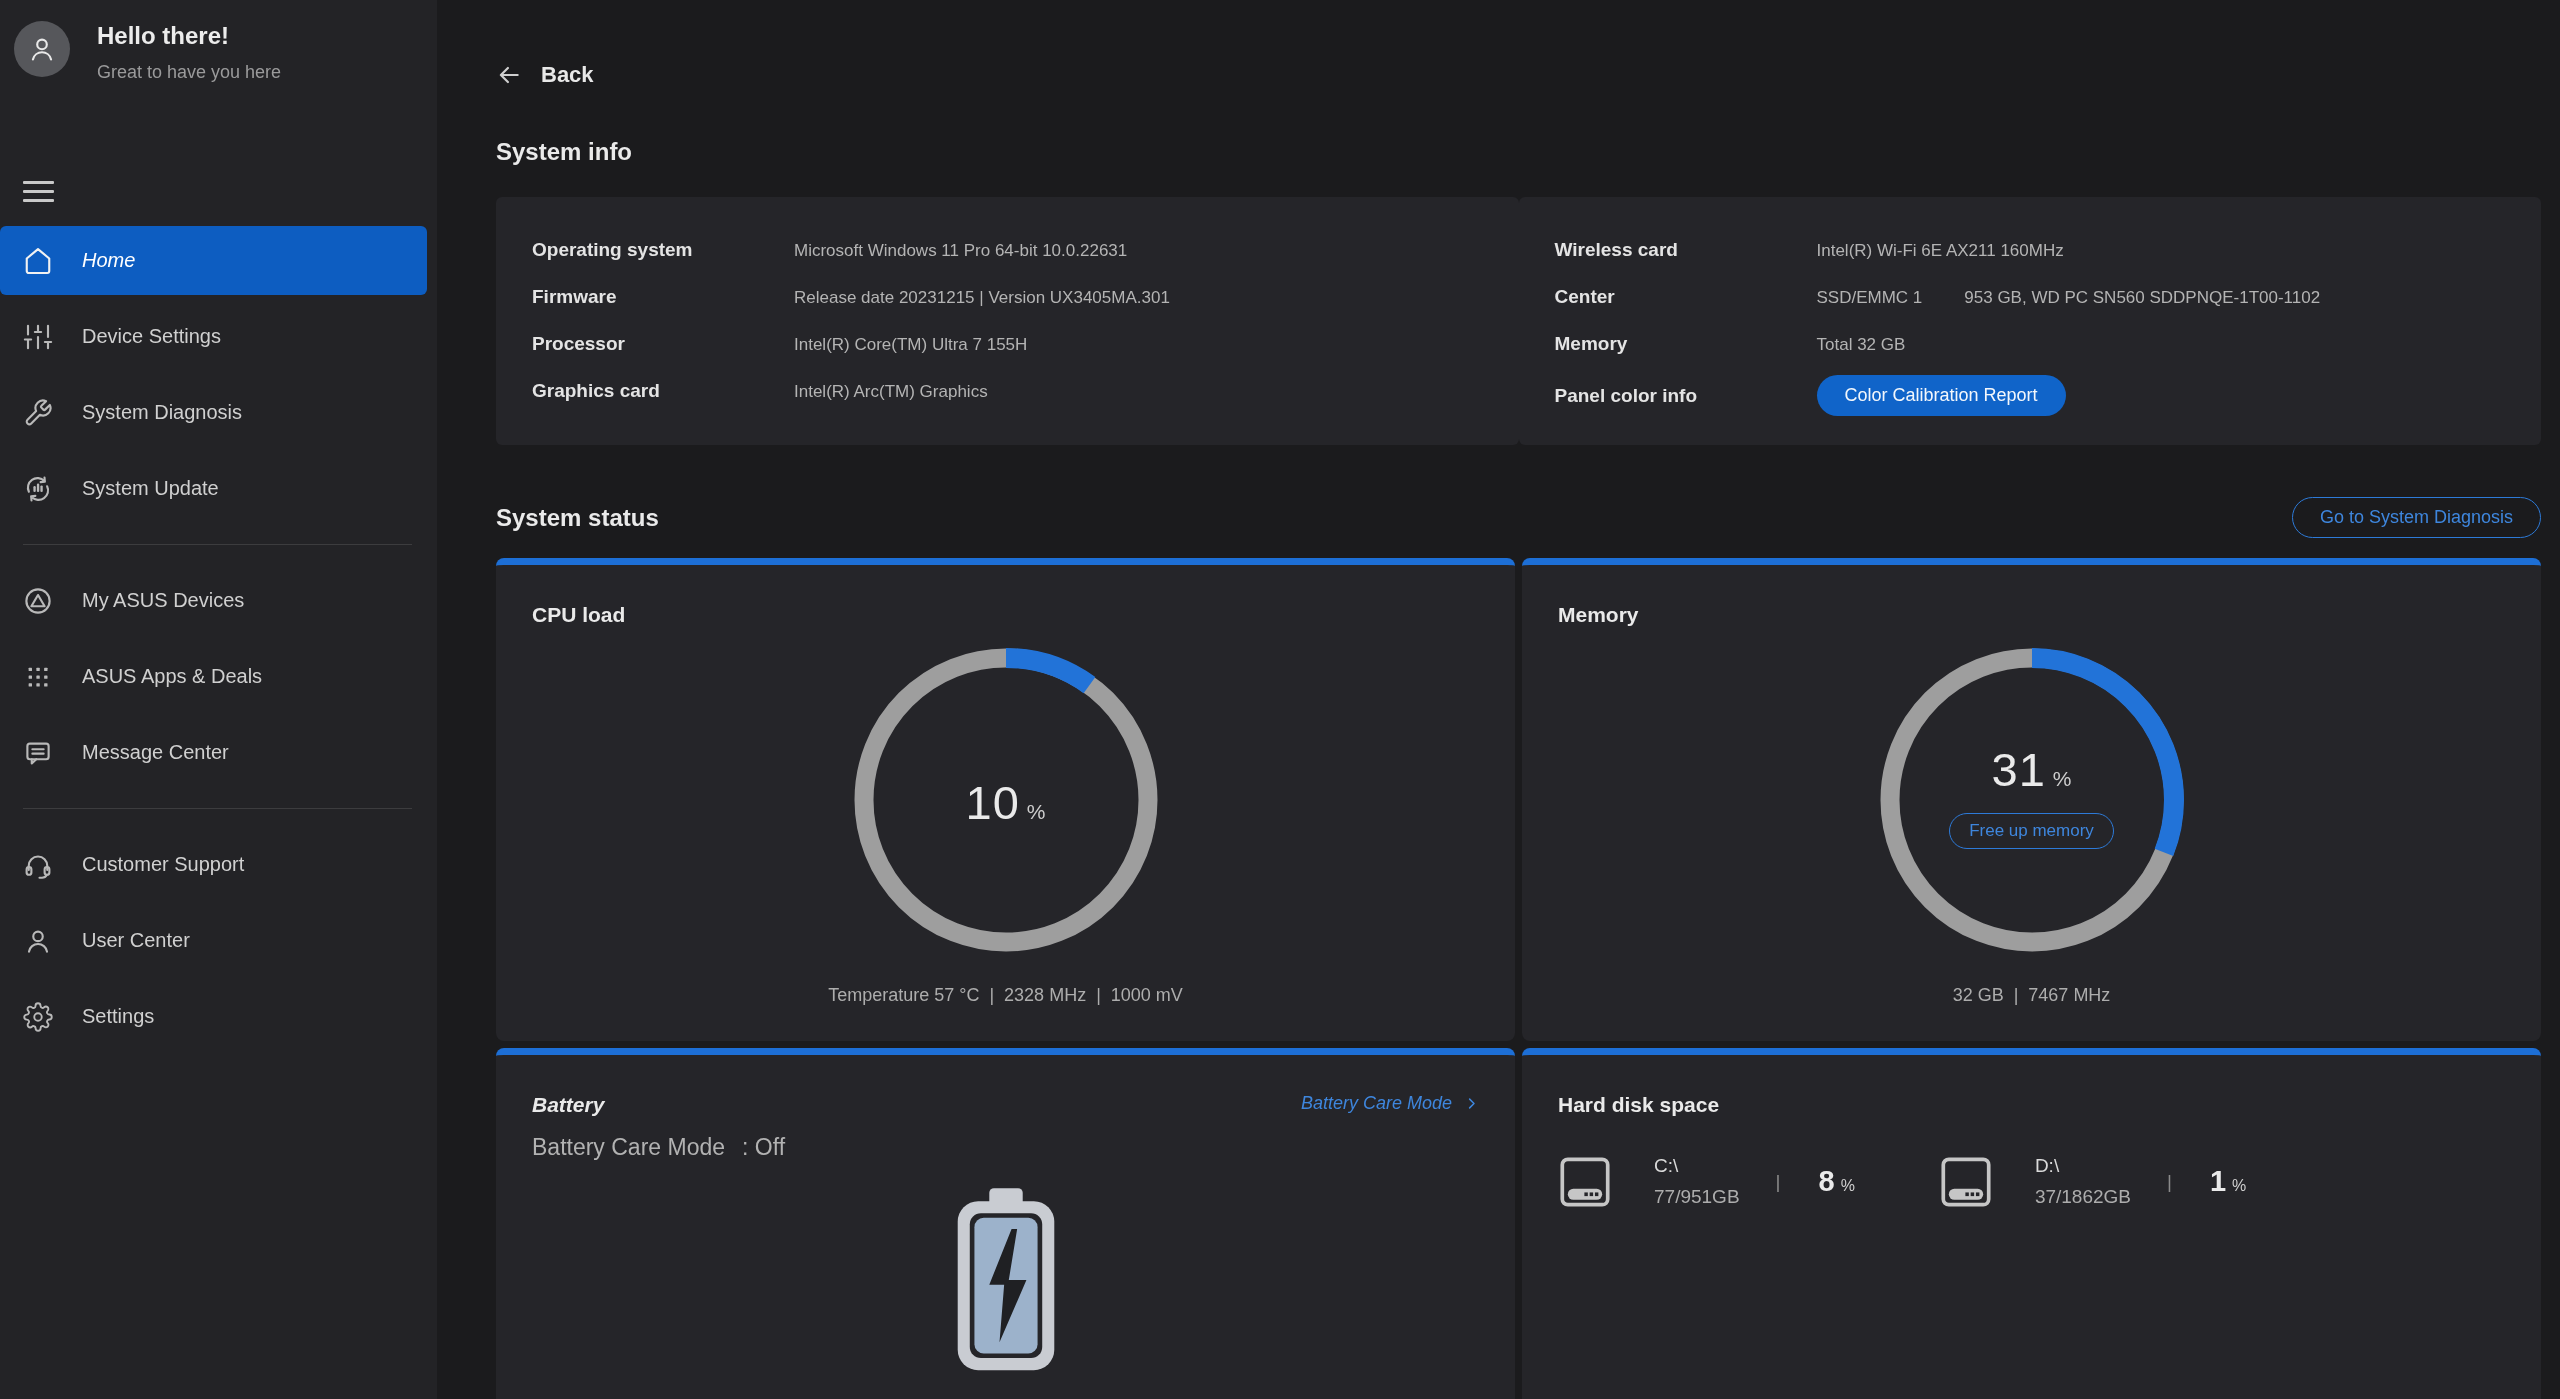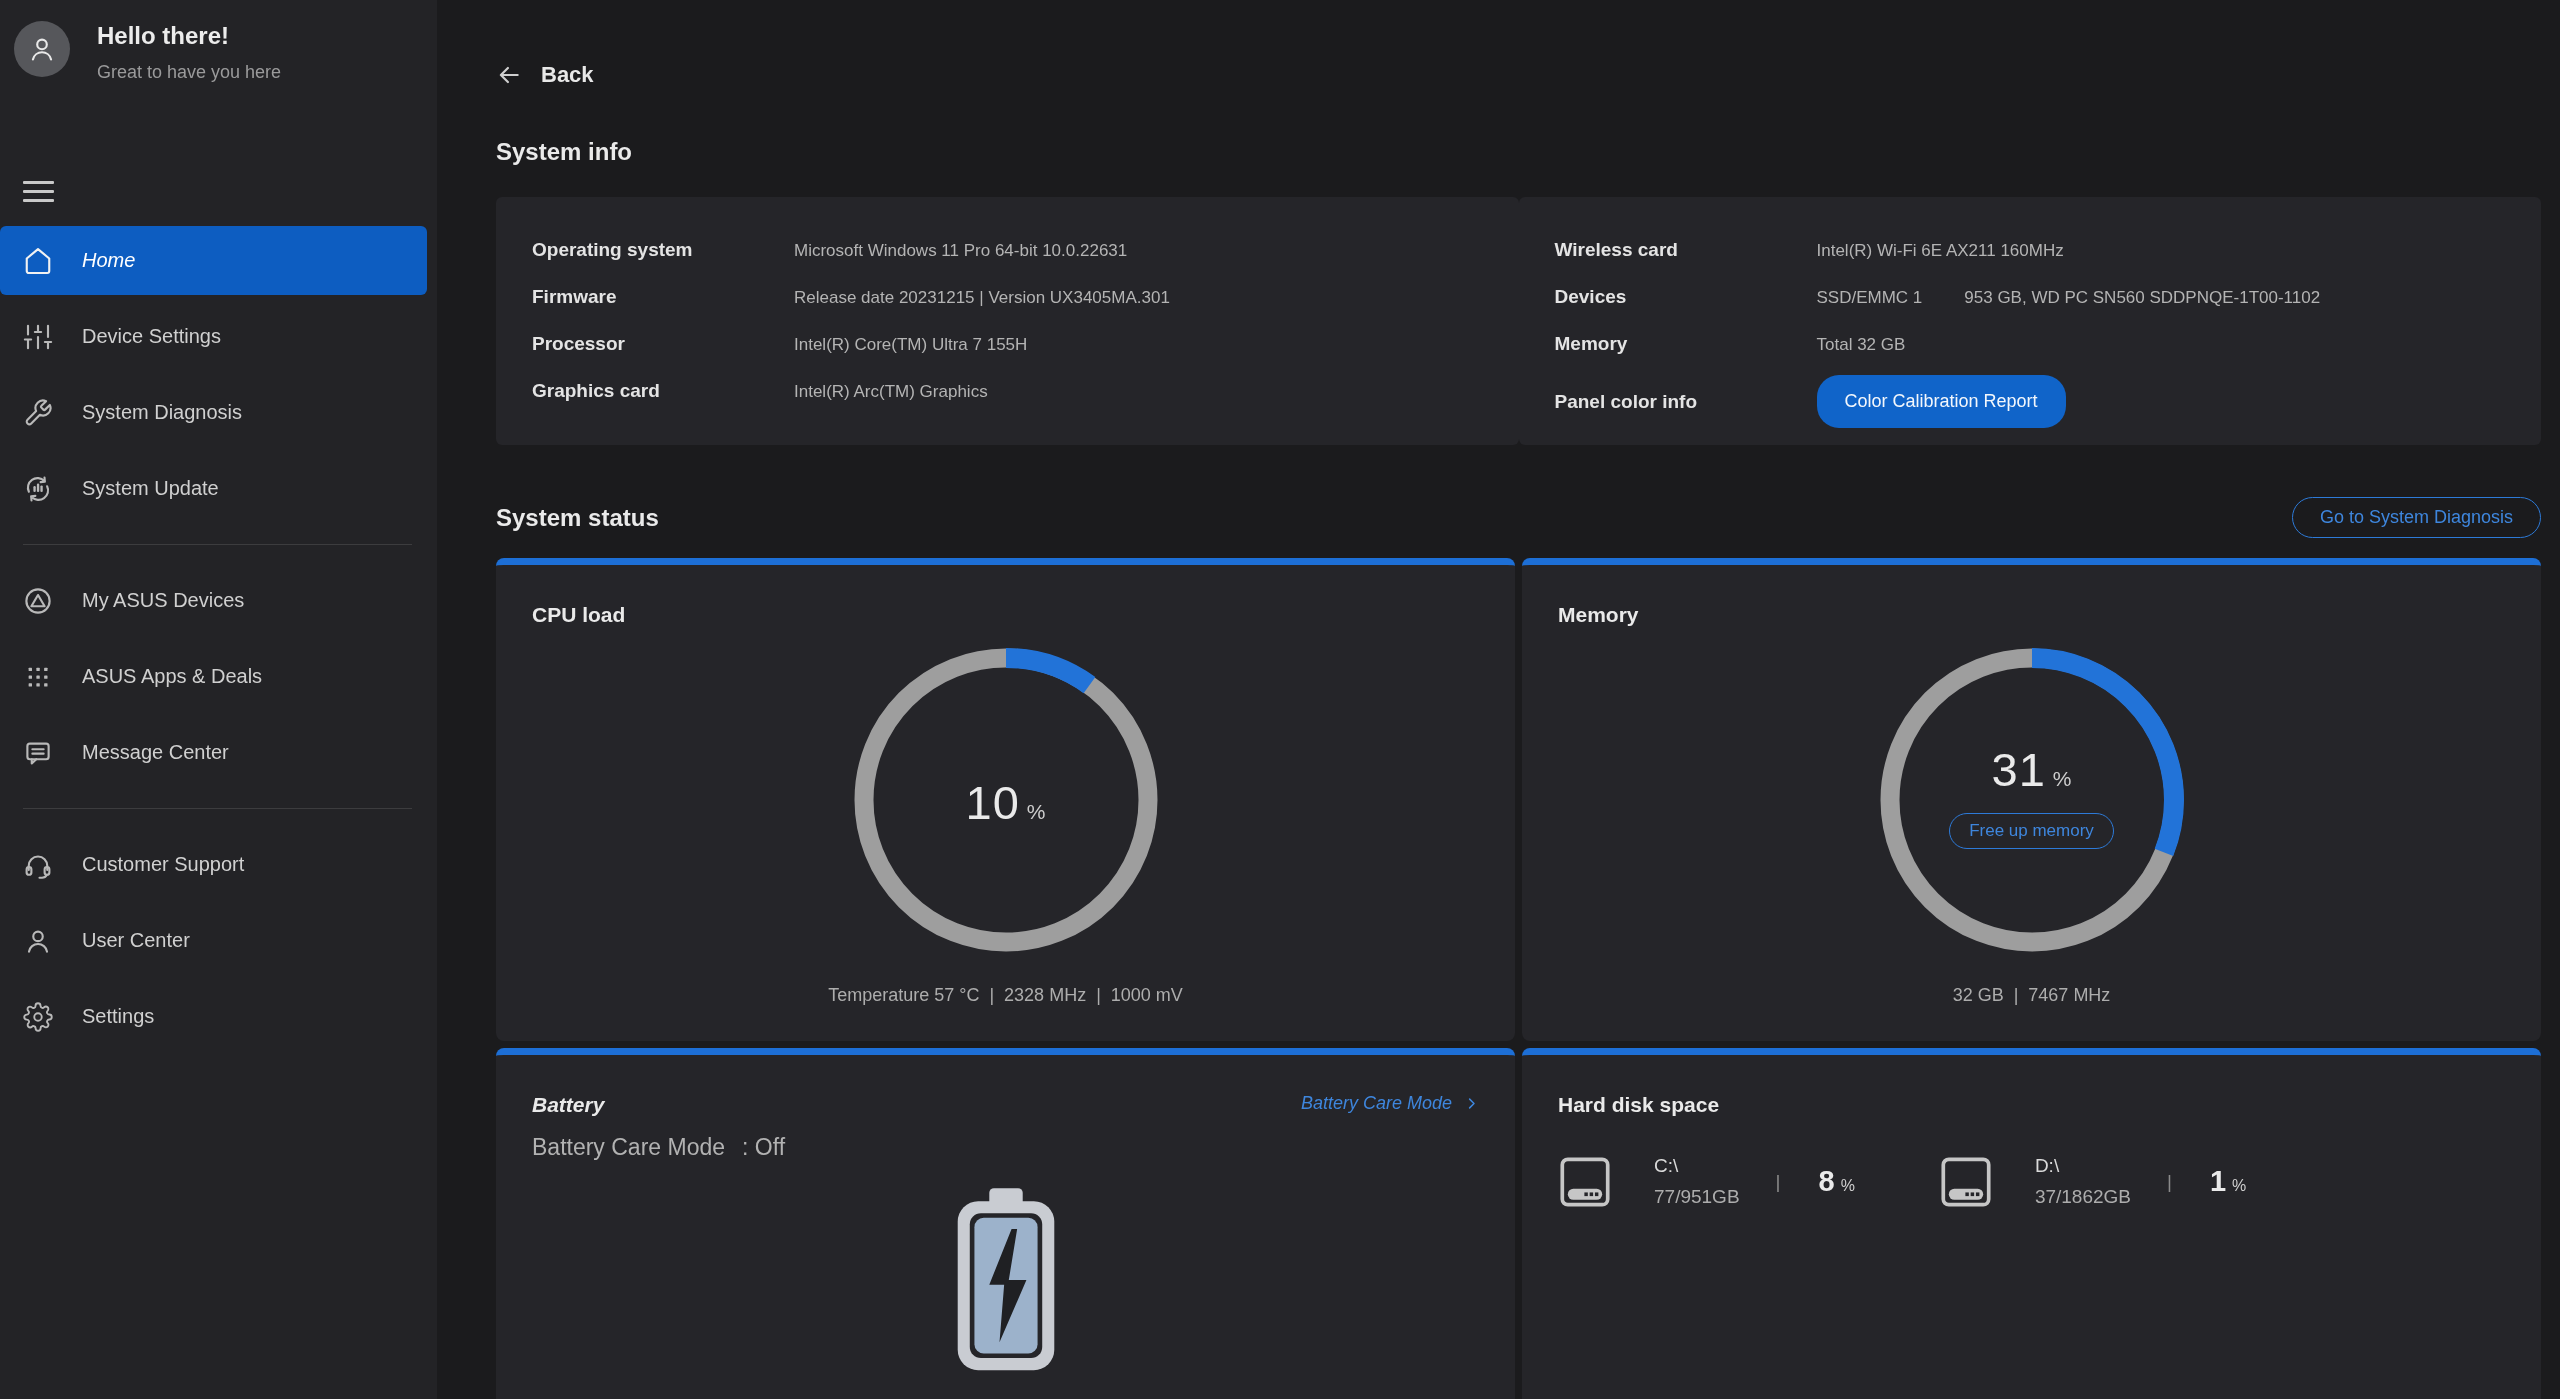--- a/index.html
+++ b/index.html
@@ -37,21 +37,21 @@
   h2.section { font-size:24px; font-weight:700; color:#eaeaea; margin-top:50px; }
 
   .info-grid { display:grid; grid-template-columns:1fr 1fr; gap:0; margin-top:31px; }
   .panel { background:#252529; border-radius:6px; height:248px; padding:42px 10px 0 36px; }
   .info-row { display:flex; align-items:flex-start; margin-bottom:16px; min-height:31px; }
   .info-row.center { align-items:center; margin-top:-5px; }
   .info-label { width:262px; flex:none; font-size:19px; font-weight:700; color:#e4e4e4; }
   .info-value { font-size:17px; color:#b4b4b4; padding-top:2px; }
   .info-value .slot { margin-right:42px; }
   .btn-primary { display:inline-block; background:#1064c9; color:#f3f7fc; font-size:18px; font-family:inherit;
-      border:none; border-radius:22px; padding:16px 28px; cursor:pointer; }
+      border:none; border-radius:22px; padding:10px 28px; cursor:pointer; }
 
   .status-row { display:flex; align-items:center; justify-content:space-between; margin-top:52px; }
   .btn-outline { background:transparent; color:#3e86dd; font-size:18px; font-family:inherit;
       border:1.5px solid #2d7ad8; border-radius:22px; padding:9px 27px; cursor:pointer; }
 
   .cards-grid { display:grid; grid-template-columns:1fr 1fr; grid-auto-rows:483px; gap:7px; margin-top:20px; }
   .card { background:#252529; border-radius:8px; border-top:7px solid #1d6fd6; padding:0 36px; position:relative; }
   .card-title { font-size:21px; font-weight:700; color:#eaeaea; padding-top:38px; }
   .card-head { display:flex; justify-content:space-between; align-items:flex-start;font-style:italic; }
 
@@ -253,21 +253,21 @@
           <span class="info-value">Intel(R) Arc(TM) Graphics</span>
         </div>
       </div>
 
       <div class="panel">
         <div class="info-row">
           <span class="info-label">Wireless card</span>
           <span class="info-value">Intel(R) Wi-Fi 6E AX211 160MHz</span>
         </div>
         <div class="info-row">
-          <span class="info-label">Devices</span>
+          <span class="info-label">Center</span>
           <span class="info-value"><span class="slot">SSD/EMMC 1</span><span>953 GB, WD PC SN560 SDDPNQE-1T00-1102</span></span>
         </div>
         <div class="info-row">
           <span class="info-label">Memory</span>
           <span class="info-value">Total 32 GB</span>
         </div>
         <div class="info-row center">
           <span class="info-label">Panel color info</span>
           <button class="btn-primary">Color Calibration Report</button>
         </div>

